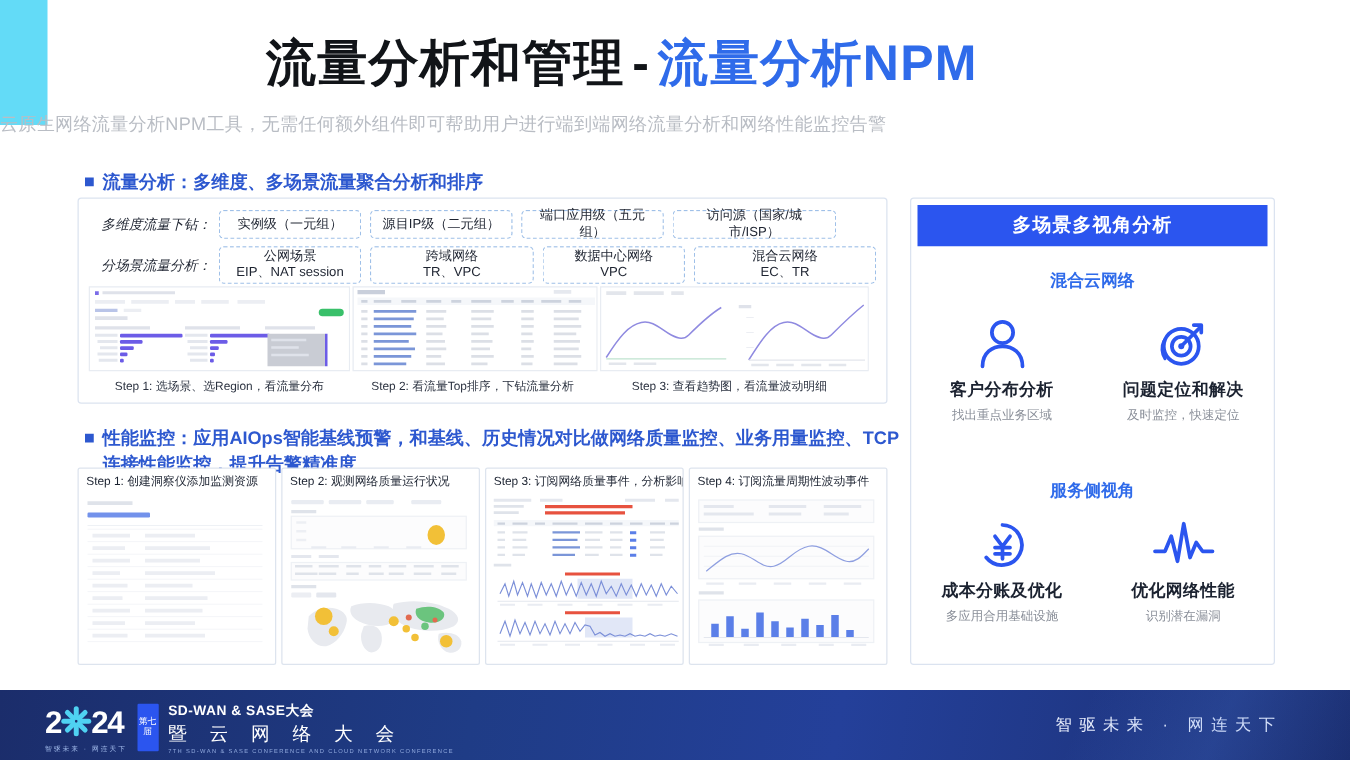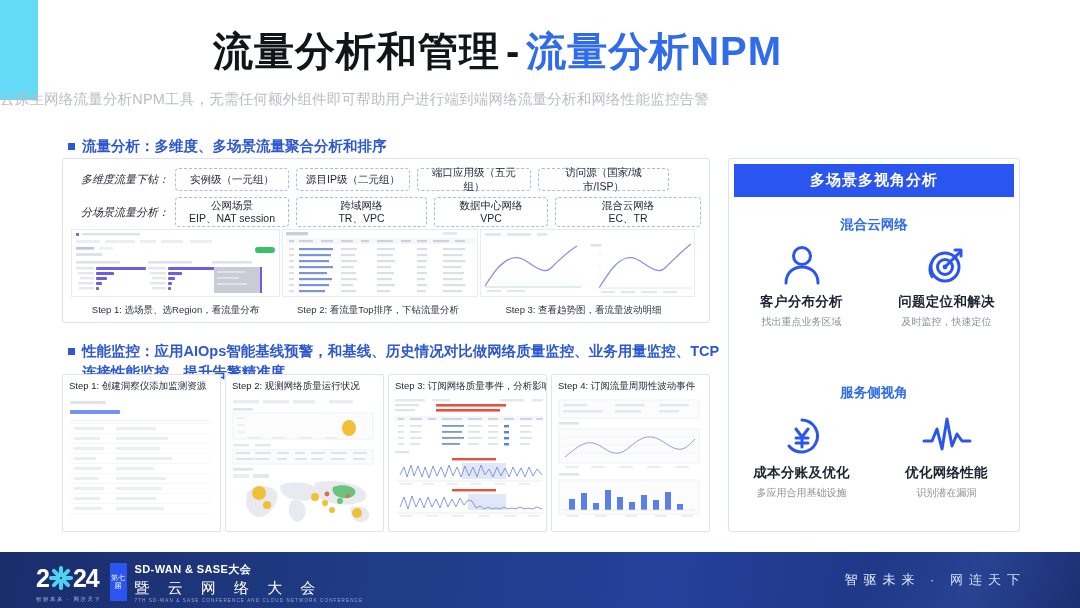--- a/index.html
+++ b/index.html
@@ -113,21 +113,21 @@
     display: flex; align-items: center; justify-content: center; letter-spacing: 1px;
   }
   .rp-group-title {
     position: absolute; width: 100%; text-align: center;
     font-size: 13.5px; font-weight: bold; color: #2f6bea;
   }
   #grp-client { top: 57px; }
   #grp-service { top: 225px; }
 
   .icon-row { position: absolute; left: 0; width: 100%; display: flex; }
-  #row-client { top: 82px; }
+  #row-client { top: 92px; }
   #row-service { top: 253px; }
   .icon-cell { flex: 1; text-align: center; }
   .icon-box { height: 48px; display: flex; align-items: center; justify-content: center; }
   .icon-label {
     font-size: 13.5px; font-weight: bold; color: #1b2230; margin-top: 4px;
     letter-spacing: .3px;
   }
   .icon-sub { font-size: 10px; color: #8a8f99; margin-top: 4px; }
 
   

